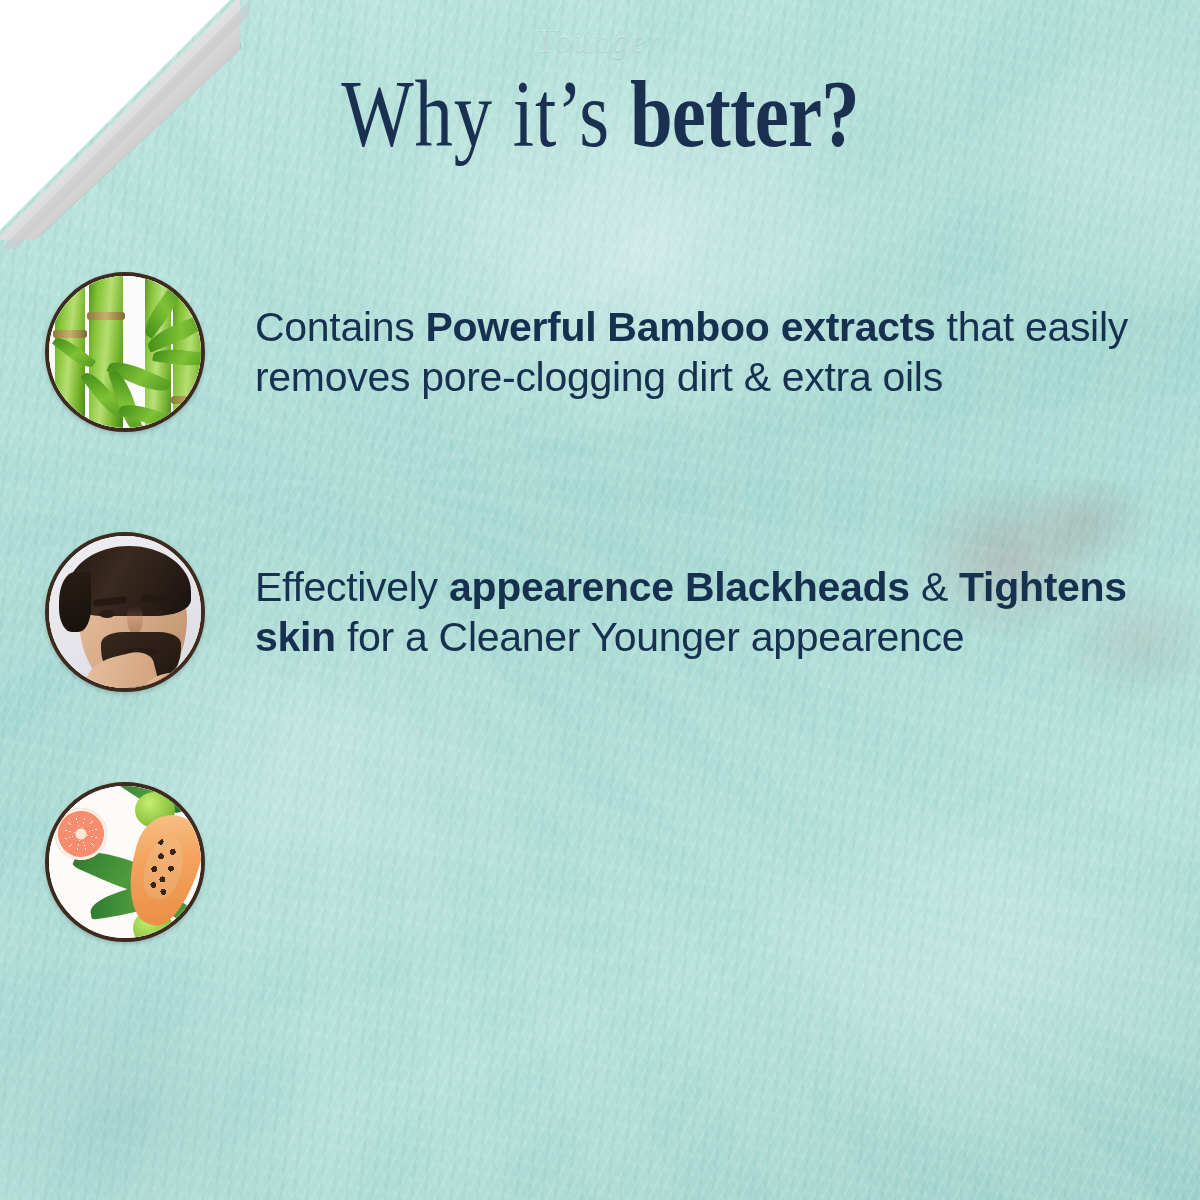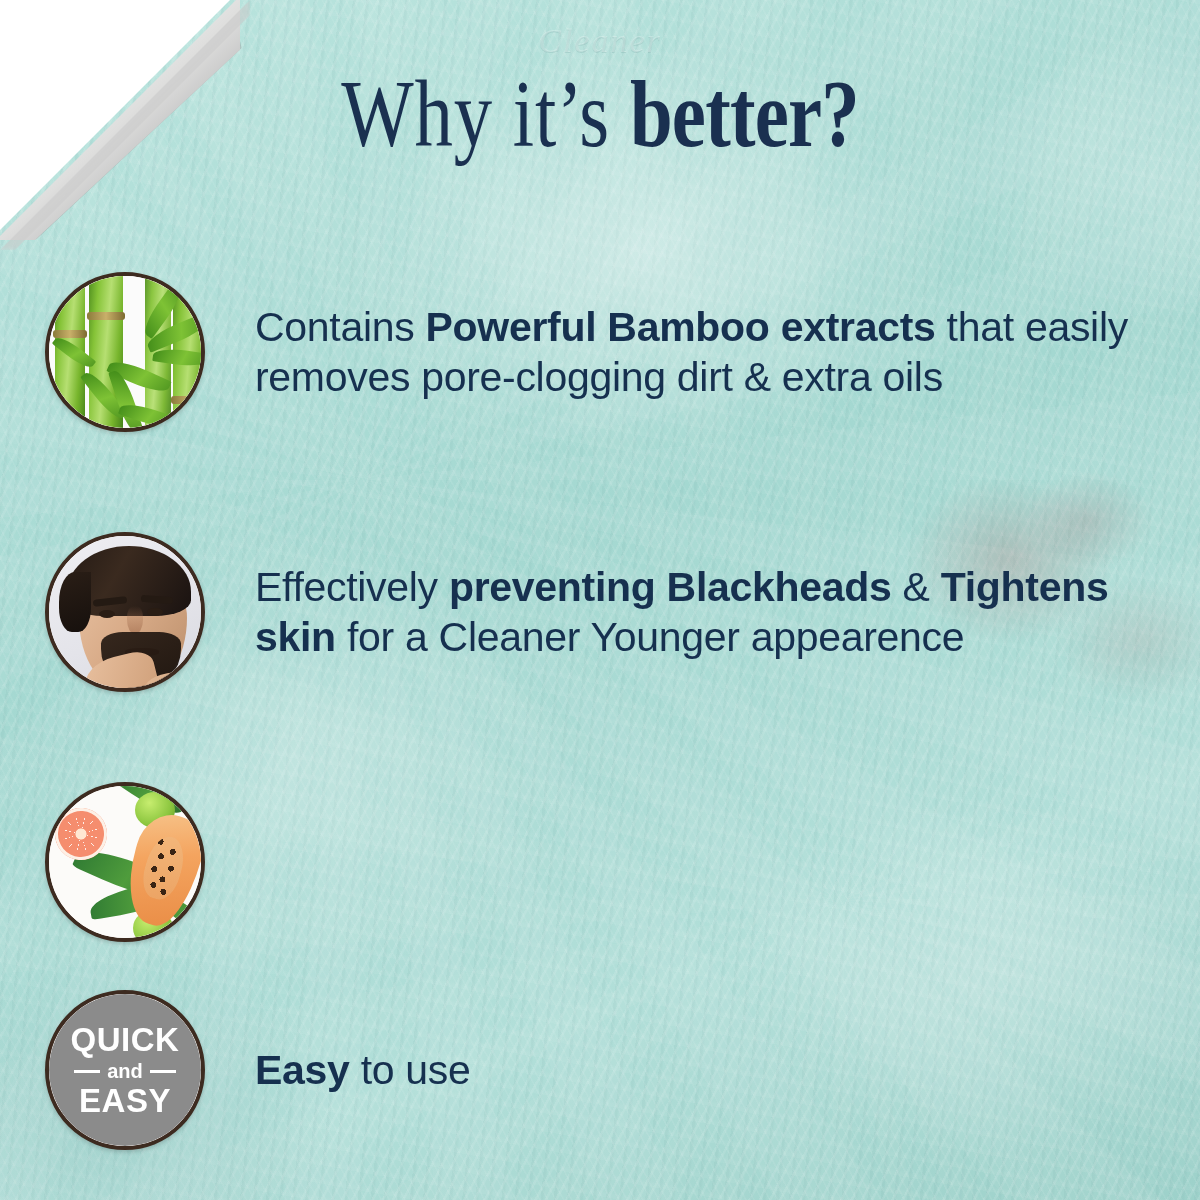--- a/index.html
+++ b/index.html
@@ -311,21 +311,21 @@
   }
 </style>
 </head>
 <body>
 
 <div id="poster">
 
   <div id="bg"></div>
   <div id="bg-grain"></div>
 
-  <div id="watermark">Cleaner</div>
+  <div id="watermark">Younger</div>
 
   <div id="curl-white"></div>
   <div id="curl-shade"></div>
   <div id="curl-paper"></div>
   <div id="curl-edge"></div>
 
   <div id="heading"><span class="light">Why it’s </span><span class="bold">better?</span></div>
 
   <div class="row" style="top:272px;height:160px;">
     <div class="icon-wrap">
@@ -363,21 +363,21 @@
           <div class="eye" style="left:50px; top:74px;"></div>
           <div class="eye" style="left:98px; top:72px;"></div>
           <div class="nose"></div>
           <div class="lip"></div>
           <div class="beard"></div>
           <div class="hand"></div>
           <div class="shoulder"></div>
         </div>
       </div>
     </div>
-    <div class="feature-text">Effectively <b>preventing Blackheads</b> &amp; <b>Tightens skin</b> for a Cleaner Younger appearence</div>
+    <div class="feature-text">Effectively <b>appearence Blackheads</b> &amp; <b>Tightens skin</b> for a Cleaner Younger appearence</div>
   </div>
 
   <div class="row" style="top:782px;height:160px;">
     <div class="icon-wrap">
       <div class="icon-circle">
         <div class="fruits">
           <div class="palm" style="left:64px;  top:-4px;  width:74px; height:22px; transform:rotate(34deg);"></div>
           <div class="palm" style="left:24px;  top:74px;  width:112px; height:30px; transform:rotate(24deg);"></div>
           <div class="palm" style="left:40px;  top:100px; width:96px; height:26px; transform:rotate(-10deg);"></div>
           <div class="palm" style="left:104px; top:118px; width:60px; height:18px; transform:rotate(42deg);"></div>
@@ -385,30 +385,14 @@
           <div class="lime" style="left:86px; top:6px;"></div>
           <div class="lime" style="left:84px; top:124px;"></div>
           <div class="papaya">
               <div class="seeds"></div>
             </div>
         </div>
       </div>
     </div>
   </div>
 
-  <div class="row" style="top:990px;height:160px;">
-    <div class="icon-wrap">
-      <div class="icon-circle">
-        <div class="badge">
-          <span class="q">QUICK</span>
-          <span class="mid">
-            <span class="rule"></span>
-            <span class="and">and</span>
-            <span class="rule"></span>
-          </span>
-          <span class="e">EASY</span>
-        </div>
-      </div>
-    </div>
-    <div class="feature-text"><b>Easy</b> to use</div>
-  </div>
 
 </div>
 
 </body></html>

